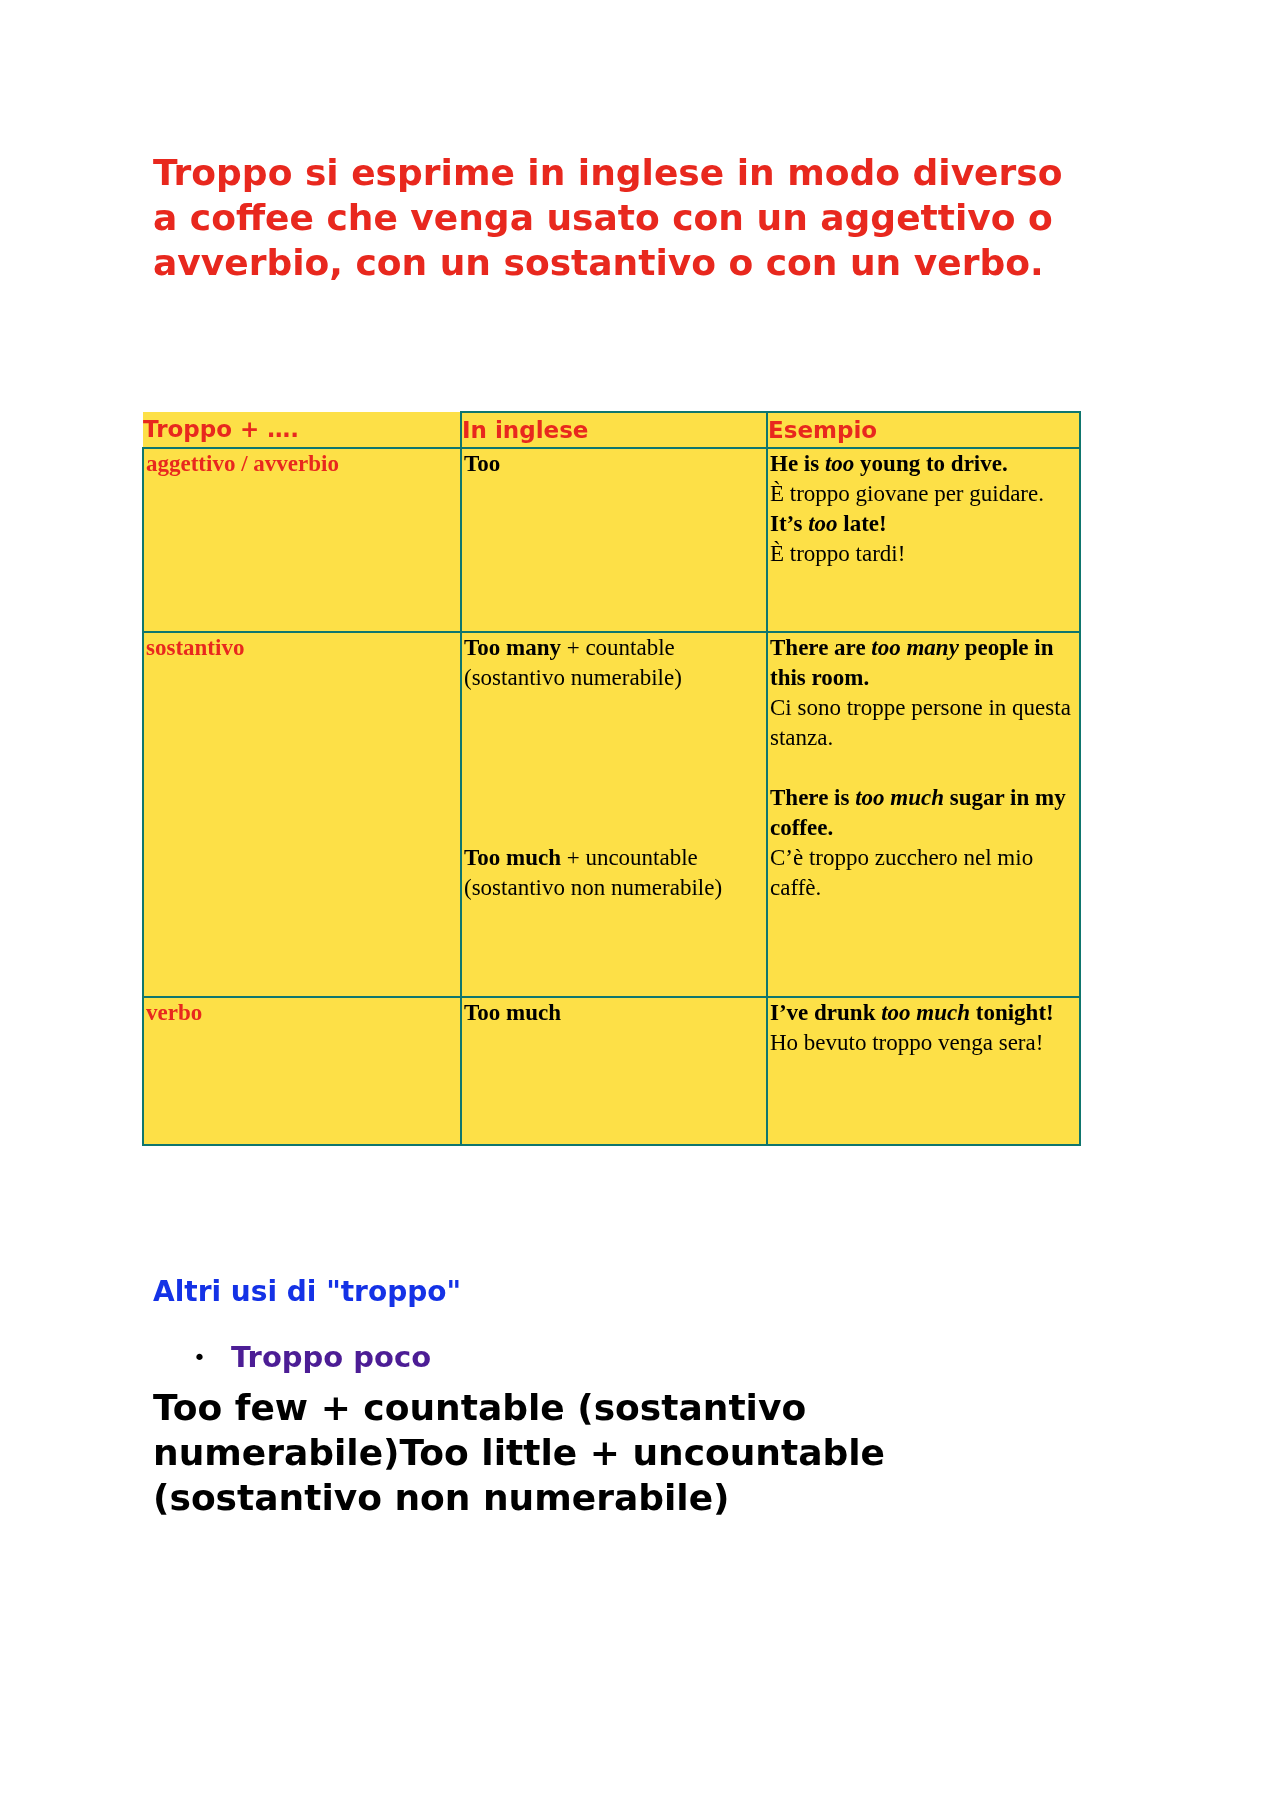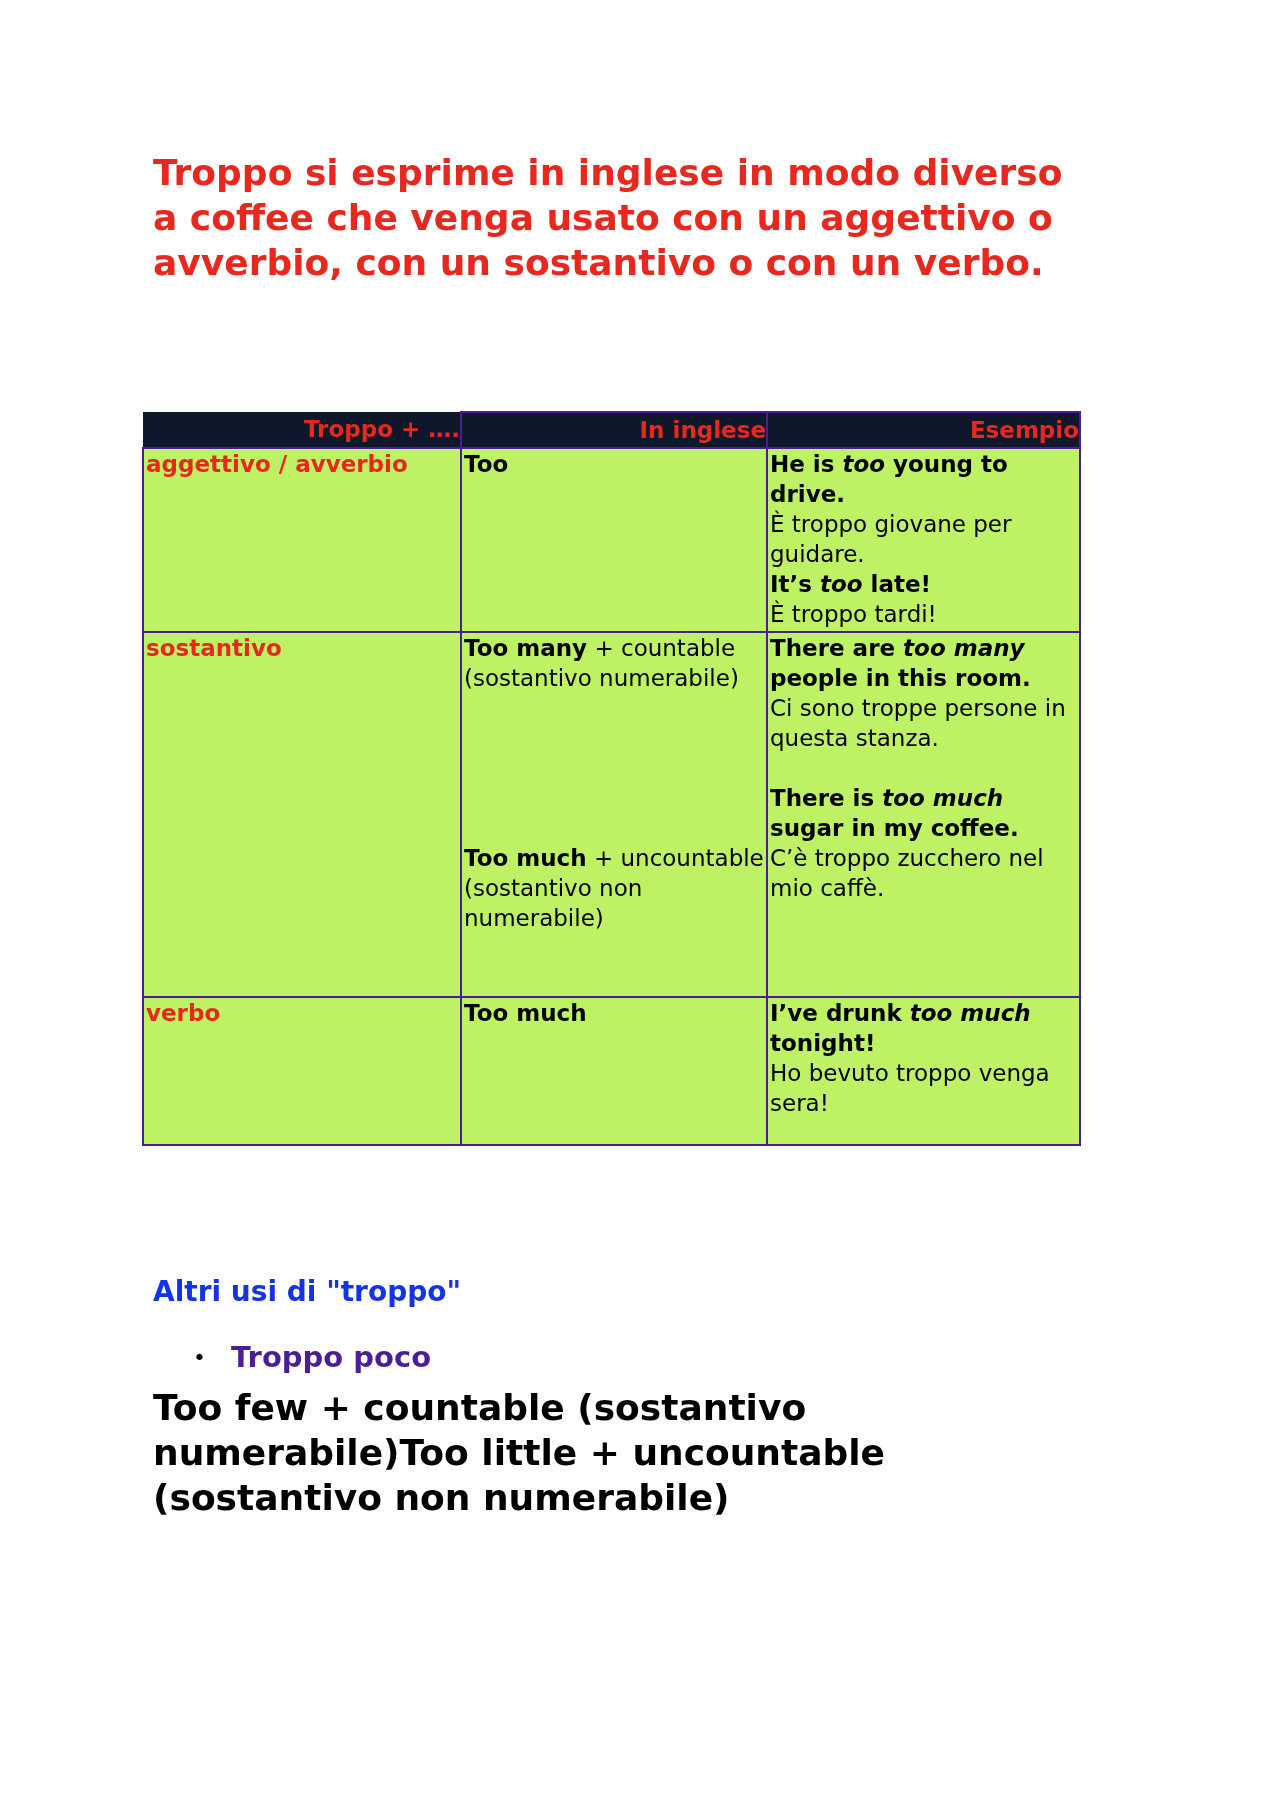--- a/index.html
+++ b/index.html
@@ -2,26 +2,26 @@
 <html><head>
 <meta charset="utf-8">
 <style>
   html, body { margin: 0; padding: 0; background: #ffffff; }
   body { width: 1280px; height: 1811px; position: relative; overflow: hidden;
          font-family: "DejaVu Sans", sans-serif; }
   .title { position: absolute; left: 153px; top: 150px; width: 940px;
            font-size: 36px; line-height: 45px; font-weight: bold; color: #e8281e; margin: 0; }
   table.grammar { position: absolute; left: 142px; top: 411px; border-collapse: collapse;
                   table-layout: fixed; width: 937px; }
-  table.grammar th, table.grammar td { border: 2px solid #4c1d95; vertical-align: top;
+  table.grammar th, table.grammar td { border: 2px solid #0f766e; vertical-align: top;
                   padding: 0 2px; font-size: 23px; line-height: 30px; color: #000; }
-  table.grammar th { background: #0f172a; color: #e8281e; font-weight: bold; text-align: right;
+  table.grammar th { background: #fde047; color: #e8281e; font-weight: bold; text-align: left;
                      height: 32px; padding: 0; line-height: 34px; }
   table.grammar th.first { border-left: none; border-top: none; }
-  table.grammar td { background: #bef264; }
+  table.grammar td { background: #fde047; font-family: Liberation Serif, serif; }
   .cat { color: #e8281e; font-weight: bold; }
   .b { font-weight: bold; }
   .bi { font-weight: bold; font-style: italic; }
   .gap { display: block; height: 30px; }
   .gap-lg { display: block; height: 150px; }
   .section-title { position: absolute; left: 153px; top: 1275px; font-size: 28px; font-weight: bold;
                    color: #1432e6; margin: 0; }
   .bullet-row { position: absolute; left: 193px; top: 1340px; display: flex; align-items: center; }
   .bullet { font-size: 22px; color: #000; width: 38px; }
   .bullet-label { font-size: 29px; font-weight: bold; color: #4c1d95; text-align: center; }

